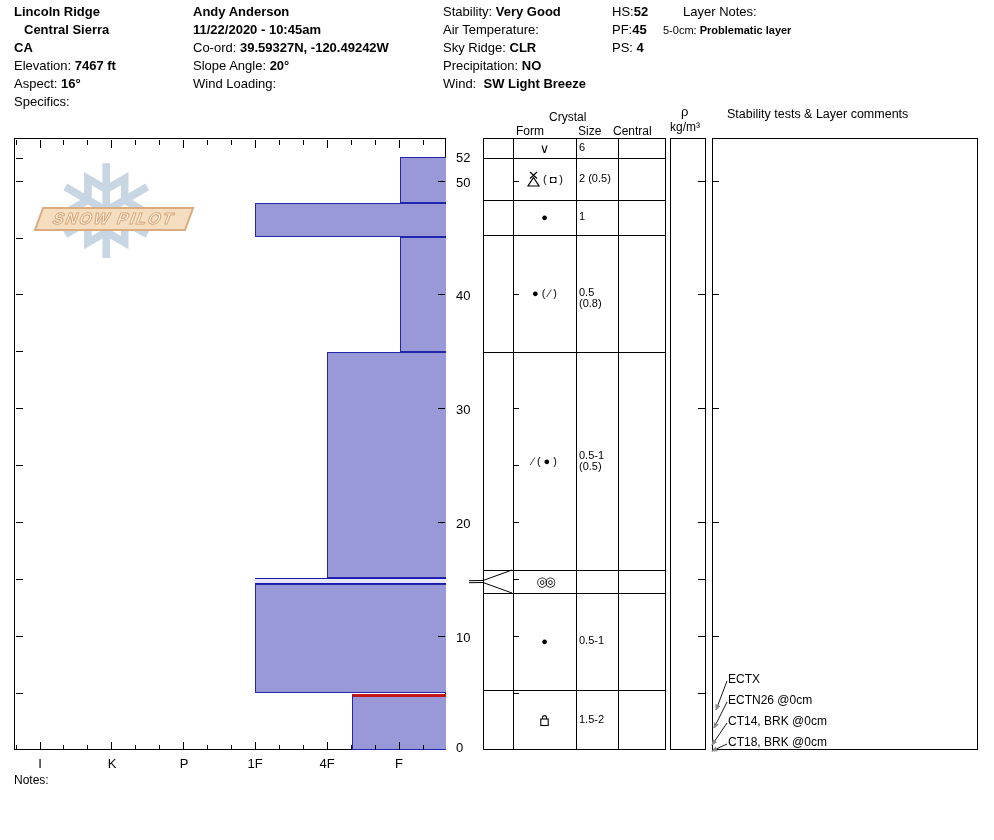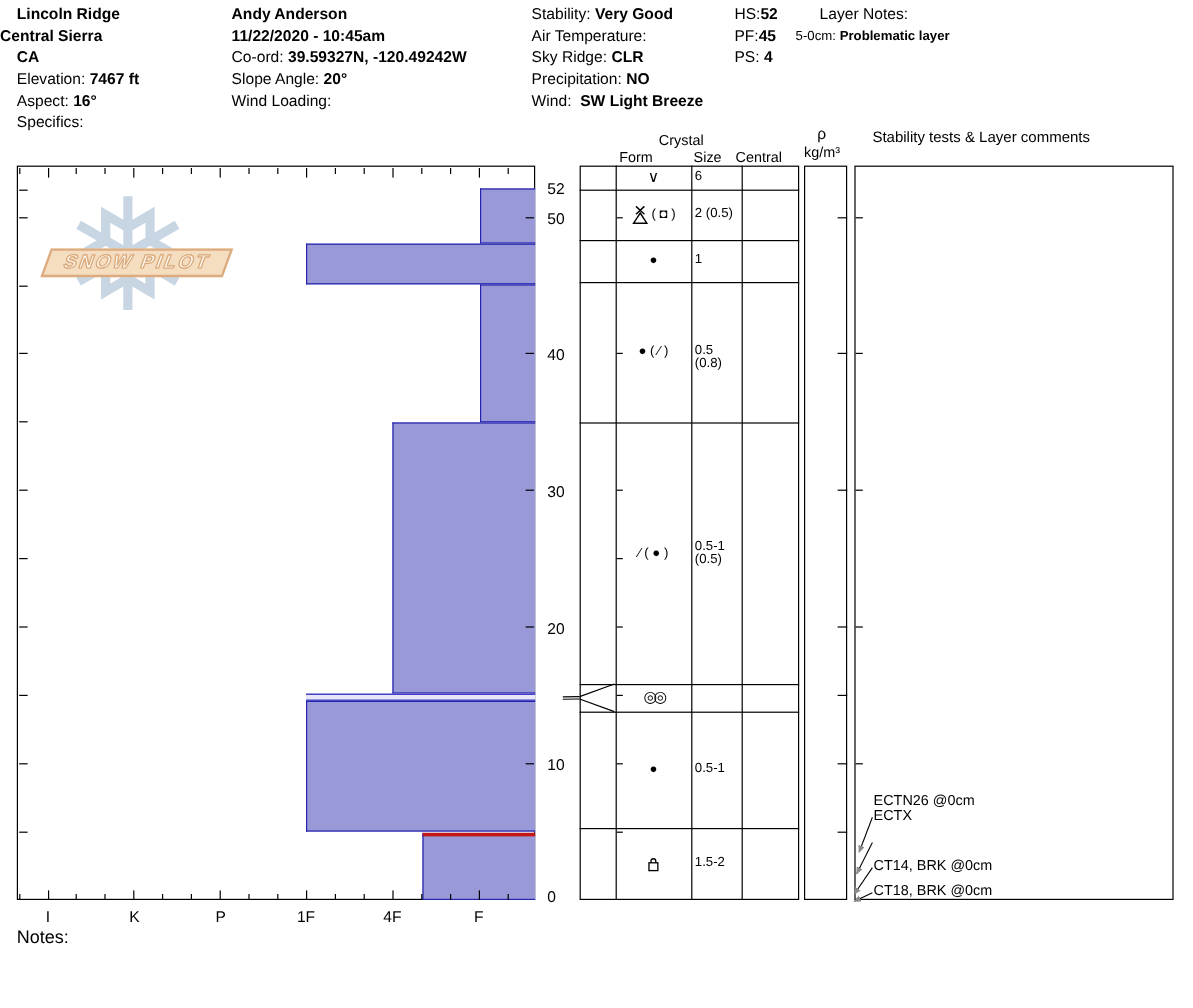--- a/index.html
+++ b/index.html
@@ -27,21 +27,21 @@
     -webkit-text-stroke:1px #d9a878;text-shadow:0 0 1px #d9a878;}
   svg{position:absolute;left:0;top:0;pointer-events:none;}
 </style>
 </head>
 <body>
 
 <div id="root">
 
   <div>
     <div class="hdr-line b" style="left:14px;top:4px">Lincoln Ridge</div>
-    <div class="hdr-line b" style="left:0;top:22px">Central Sierra</div>
+    <div class="hdr-line b" style="left:24px;top:22px">Central Sierra</div>
     <div class="hdr-line b" style="left:14px;top:40px">CA</div>
     <div class="hdr-line" style="left:14px;top:58px"><span class="lbl">Elevation:</span>&nbsp;<span class="b">7467 ft</span></div>
     <div class="hdr-line" style="left:14px;top:76px"><span class="lbl">Aspect:</span>&nbsp;<span class="b">16°</span></div>
     <div class="hdr-line" style="left:14px;top:94px">Specifics:</div>
   </div>
 
   <div>
     <div class="hdr-line b" style="left:193px;top:4px">Andy Anderson</div>
     <div class="hdr-line b" style="left:193px;top:22px">11/22/2020 - 10:45am</div>
     <div class="hdr-line" style="left:193px;top:40px"><span class="lbl">Co-ord:</span>&nbsp;<span class="b">39.59327N, -120.49242W</span></div>
@@ -149,25 +149,25 @@
       <rect x="1.8" y="5" width="7.4" height="6.5" fill="none" stroke="#000" stroke-width="1.1"></rect>
       <path d="M3.5,5 V3.6 A2,2 0 0 1 7.5,3.6 V5" fill="none" stroke="#000" stroke-width="1.1"></path>
     </svg>
   </div>
   <div class="size-cell" style="top:714px">1.5-2</div>
 
   <div class="abs" style="left:670px;top:138px;width:36px;height:612px;border:1px solid #000;box-sizing:border-box"></div>
 
   <div class="abs" style="left:712px;top:138px;width:266px;height:612px;border:1px solid #000;box-sizing:border-box"></div>
   <div class="test-lbl" style="top:672px">ECTX</div>
-  <div class="test-lbl" style="top:660px">ECTN26 @0cm</div>
+  <div class="test-lbl" style="top:693px">ECTN26 @0cm</div>
   <div class="test-lbl" style="top:714px">CT14, BRK @0cm</div>
   <div class="test-lbl" style="top:735px">CT18, BRK @0cm</div>
 
-  <div class="hdr-line" style="left:14px;top:773px;font-size:15px">Notes:</div>
+  <div class="hdr-line" style="left:14px;top:773px;font-size:12px">Notes:</div>
 
   <svg width="994" height="840" viewBox="0 0 994 840">
     <defs>
       <marker id="arr" markerWidth="8" markerHeight="8" refX="6" refY="3" orient="auto">
         <path d="M0,0 L7,3 L0,6 Z" fill="#8a8a8a"></path>
       </marker>
     </defs>
     <g stroke="#000" stroke-width="1" fill="none">
       <path d="M512,570 L483,580.5"></path>
       <path d="M512,593 L483,582.5"></path>

